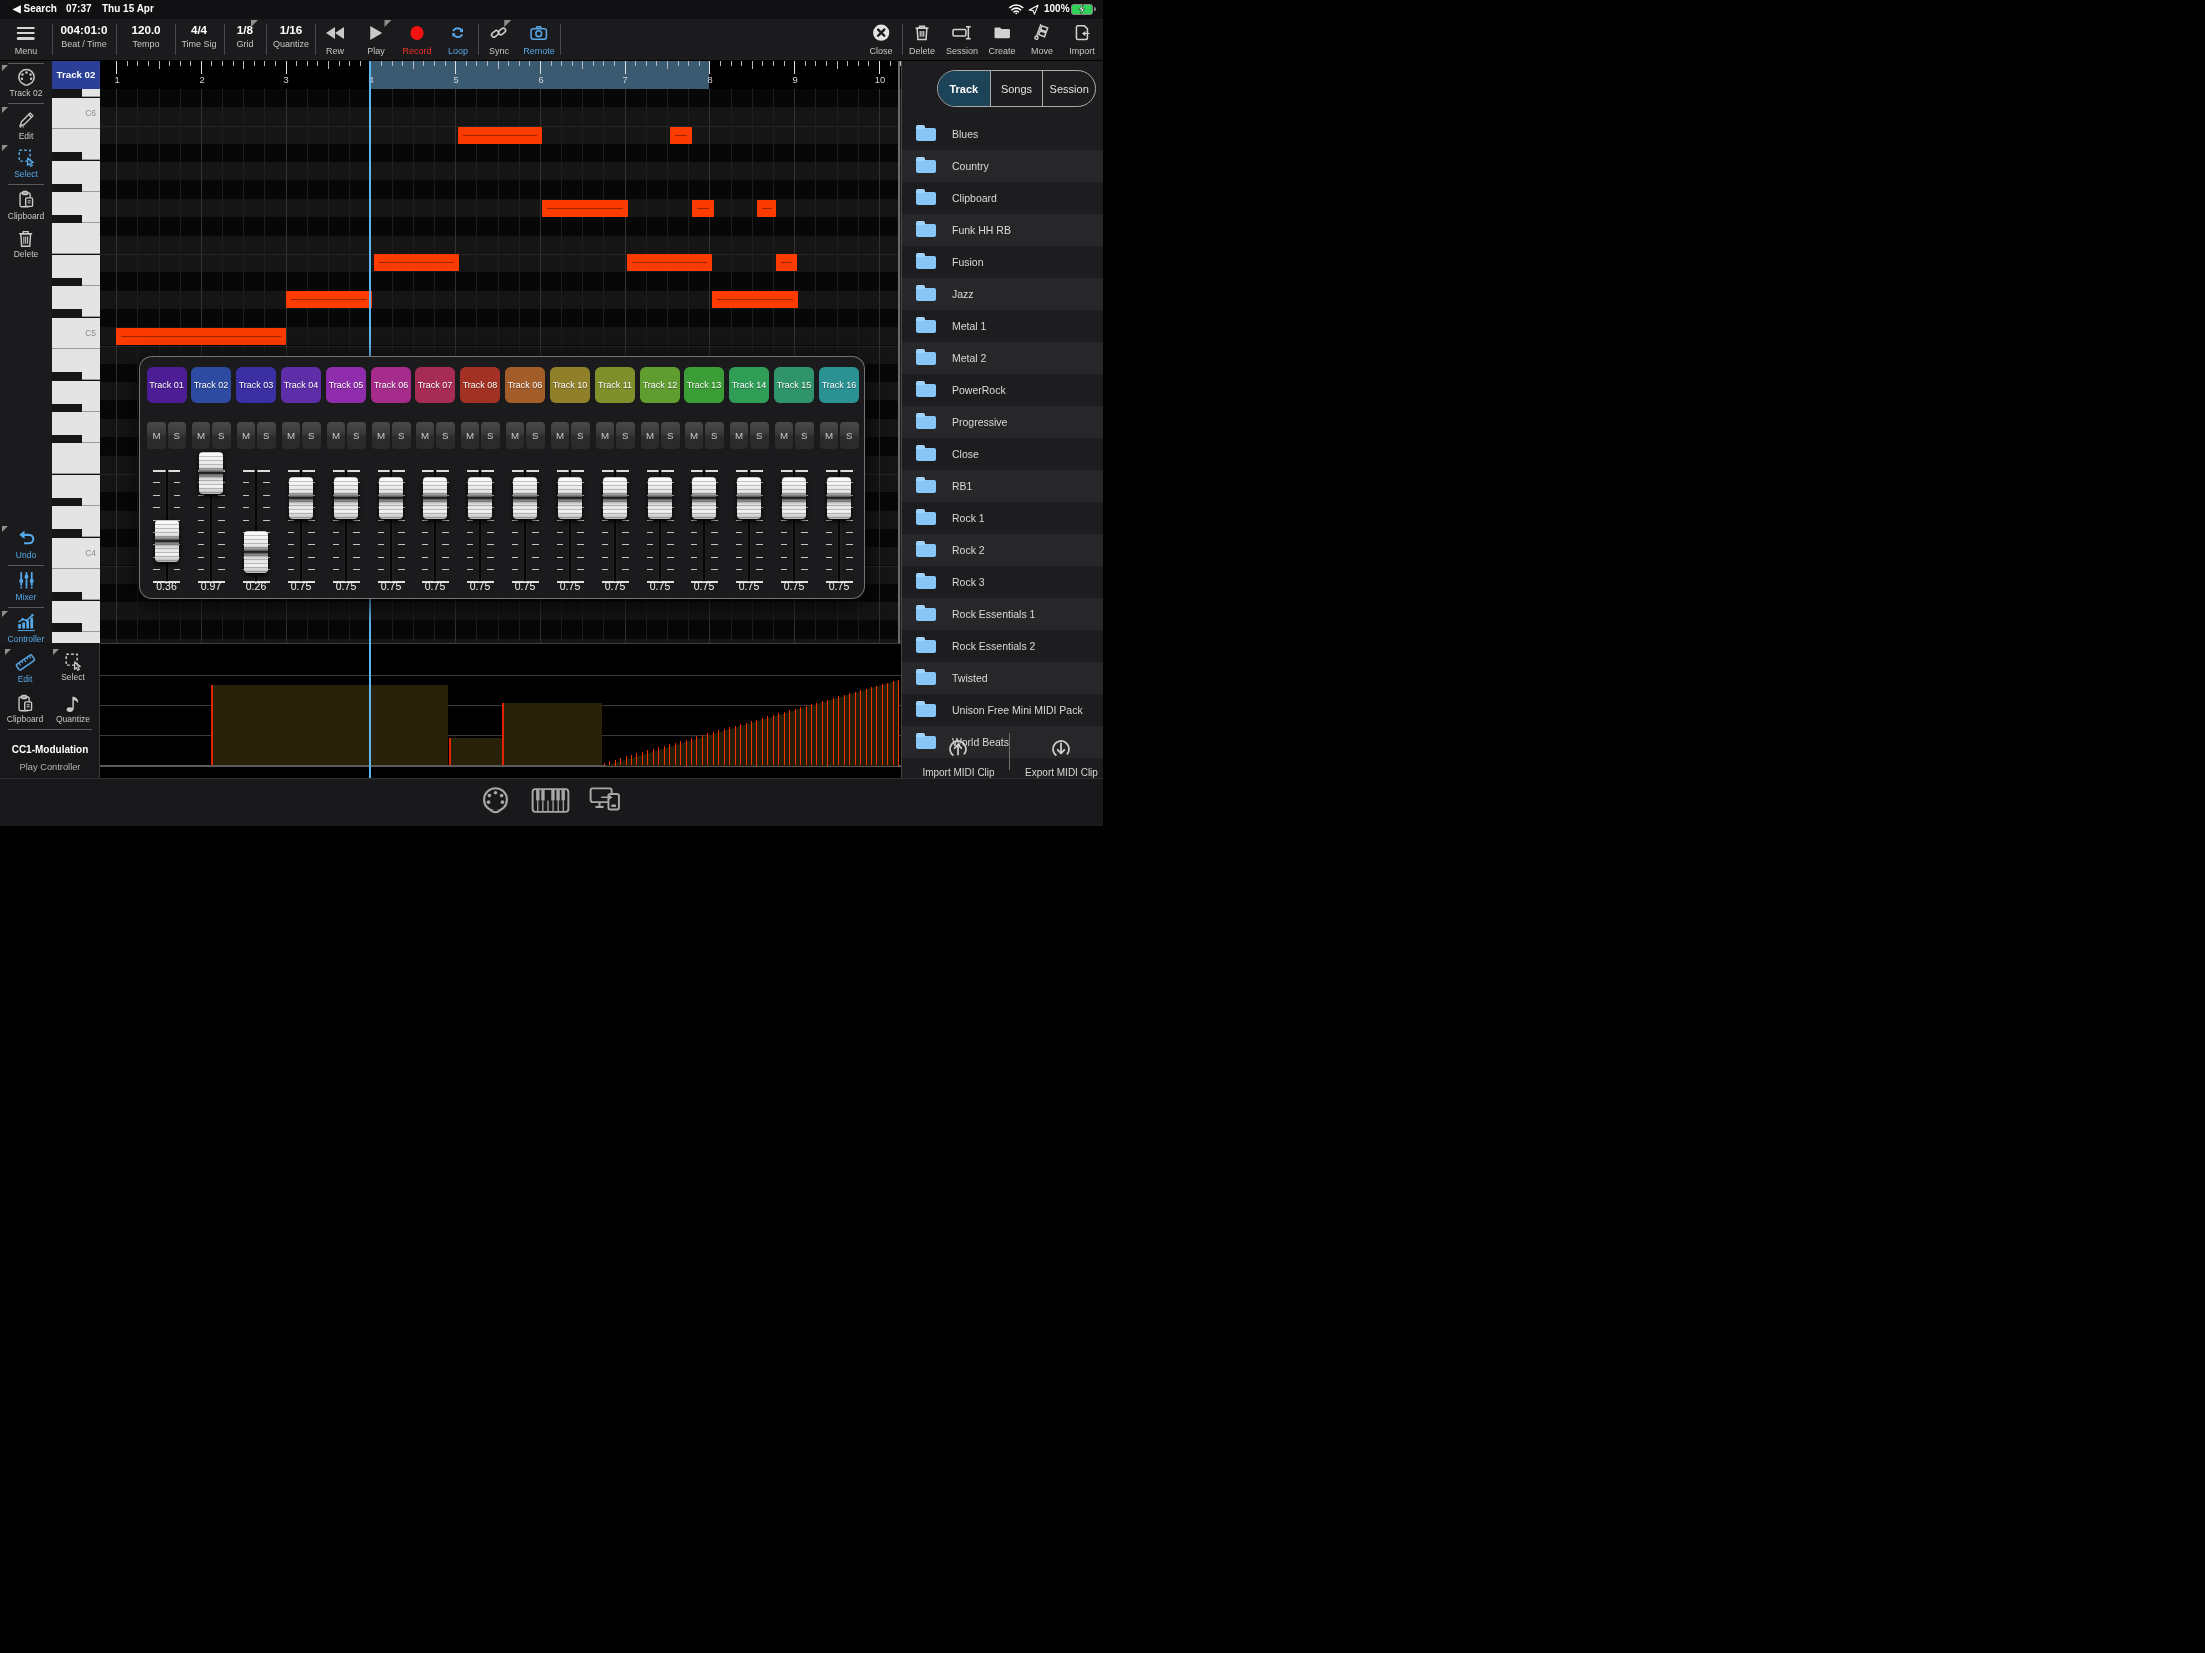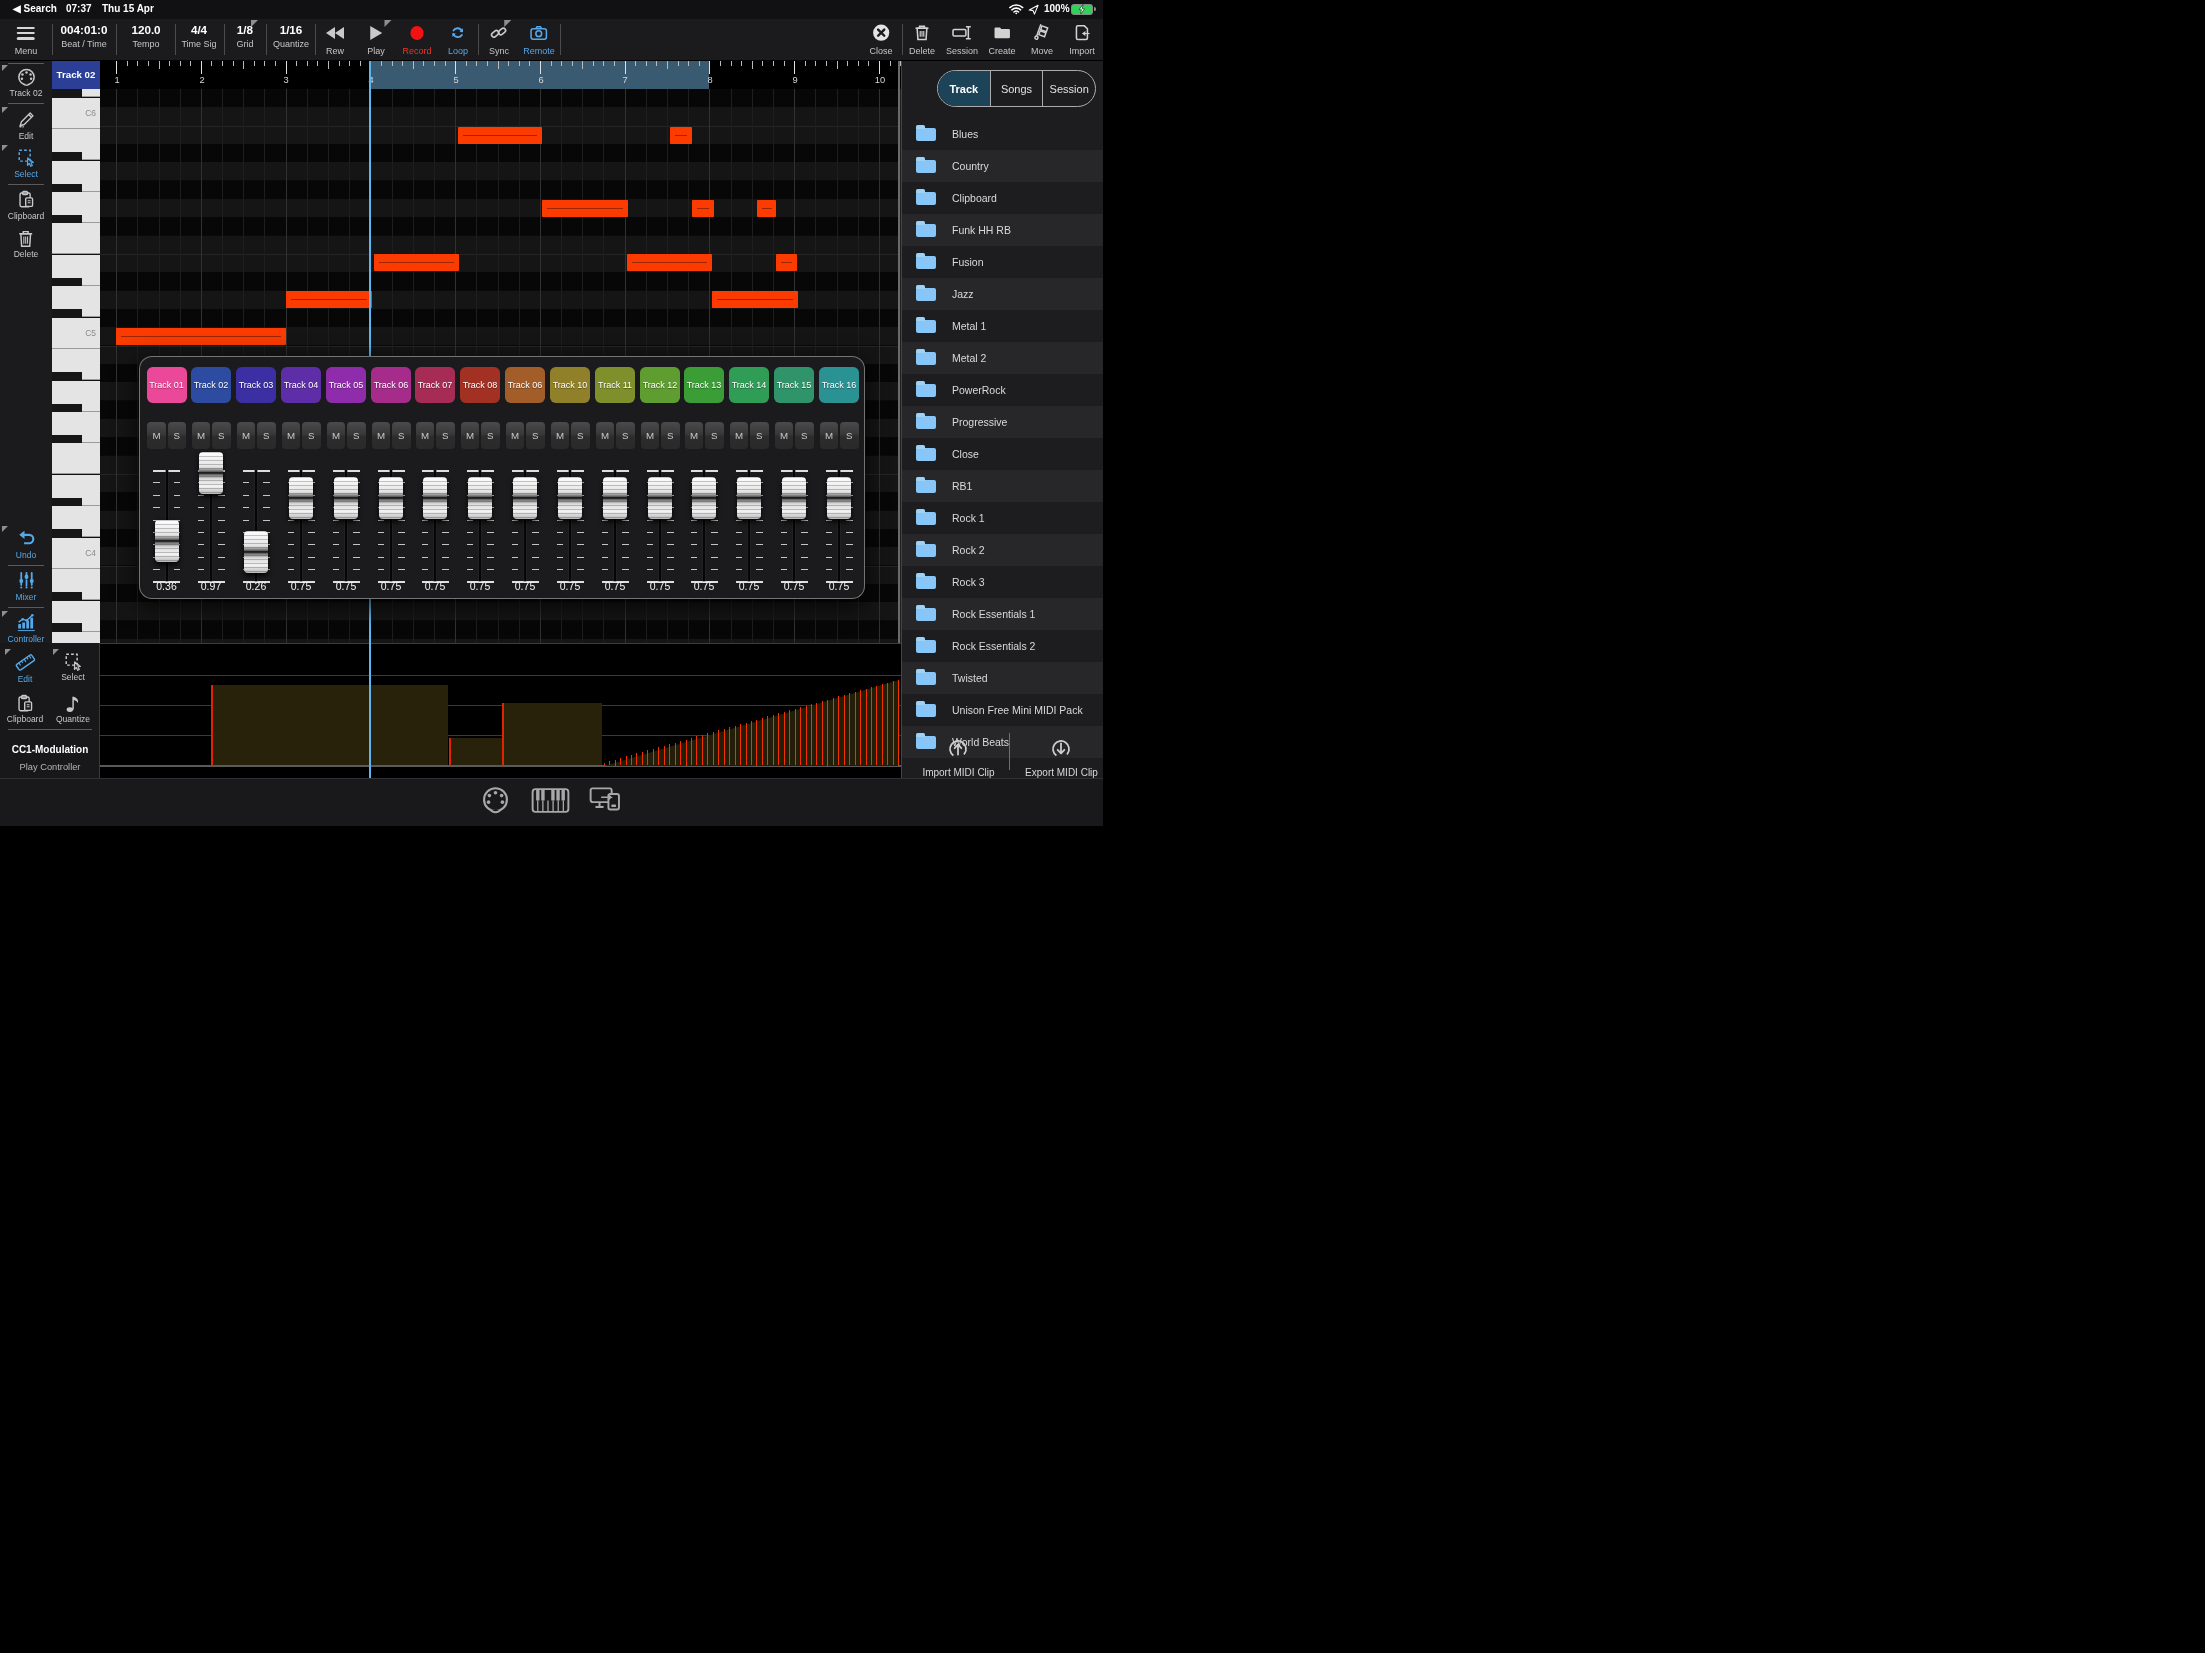--- a/index.html
+++ b/index.html
@@ -781,21 +781,21 @@
       <div class="rampbar" style="left: 798px; top: 36px; height: 86px;"></div>
       <div class="cspike" style="left: 111px; top: 41px; height: 80px;"></div>
       <div class="cspike" style="left: 349px; top: 94px; height: 27px;"></div>
       <div class="cspike" style="left: 402px; top: 59px; height: 62px;"></div>
     </div>
 
   <div id="playhead"></div>
 
   <div id="mixer">
       <div class="mx-col" style="left: 6.5px;">
-        <div class="mx-btn" style="background:#ec4899">Track 01</div>
+        <div class="mx-btn" style="background:#4c1d95">Track 01</div>
         <div class="ms" style="left:0.8px">M</div>
         <div class="ms" style="left:21px">S</div>
         <div class="ftick" style="left:6.5px;top:113px;width:27.4px"></div>
         <div class="ftick" style="left:6.5px;top:224px;width:27.4px"></div>
         <div class="ftick" style="left:6.5px;top:125px;width:6.5px;height:1.2px;background:#c4c4c4"></div>
         <div class="ftick" style="left:27.4px;top:125px;width:6.5px;height:1.2px;background:#c4c4c4"></div>
         <div class="ftick" style="left:6.5px;top:138px;width:6.5px;height:1.2px;background:#c4c4c4"></div>
         <div class="ftick" style="left:27.4px;top:138px;width:6.5px;height:1.2px;background:#c4c4c4"></div>
         <div class="ftick" style="left:6.5px;top:150px;width:6.5px;height:1.2px;background:#c4c4c4"></div>
         <div class="ftick" style="left:27.4px;top:150px;width:6.5px;height:1.2px;background:#c4c4c4"></div>

